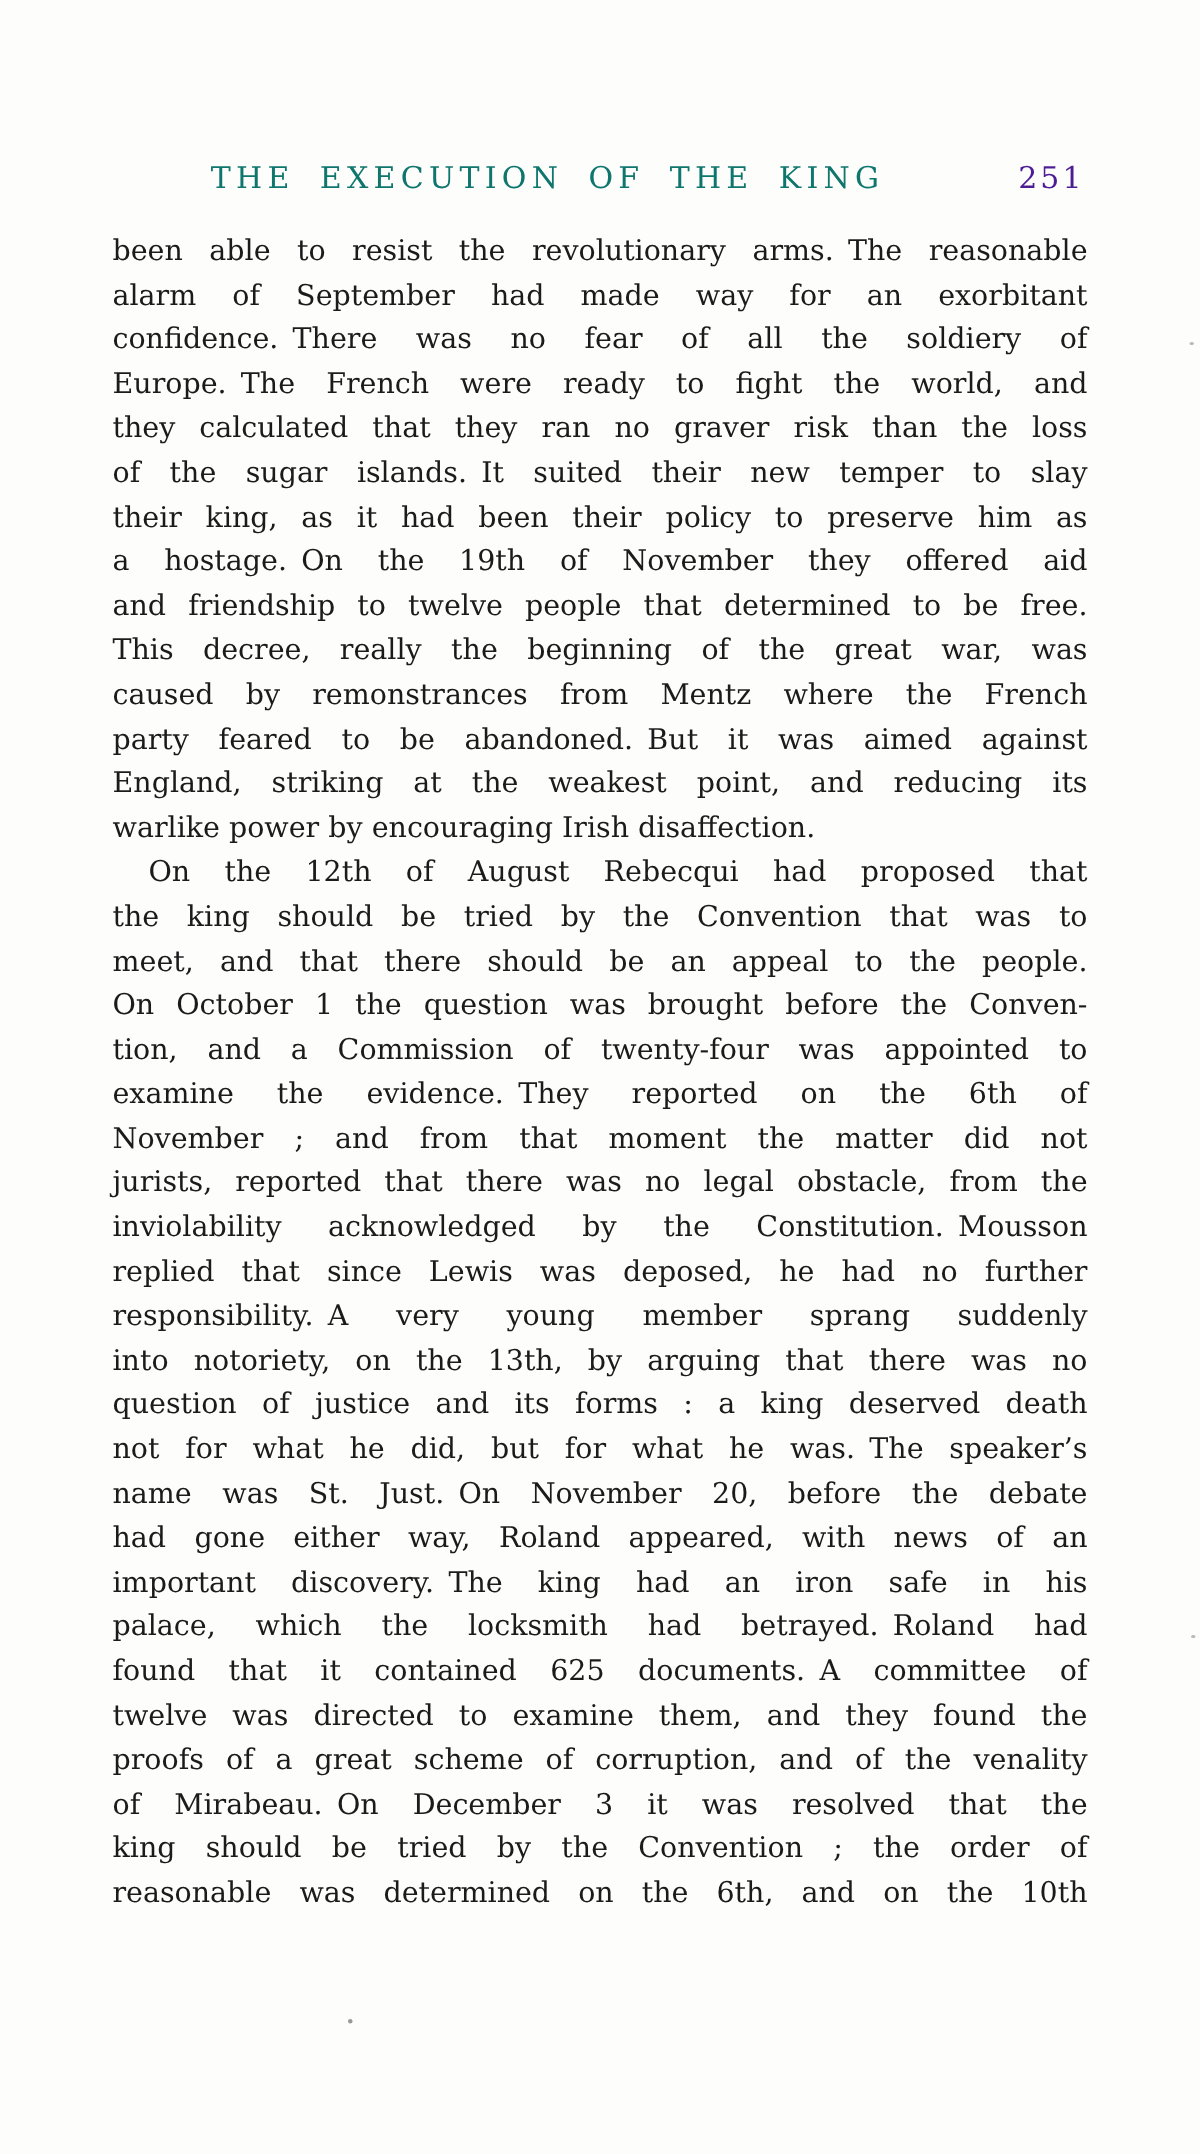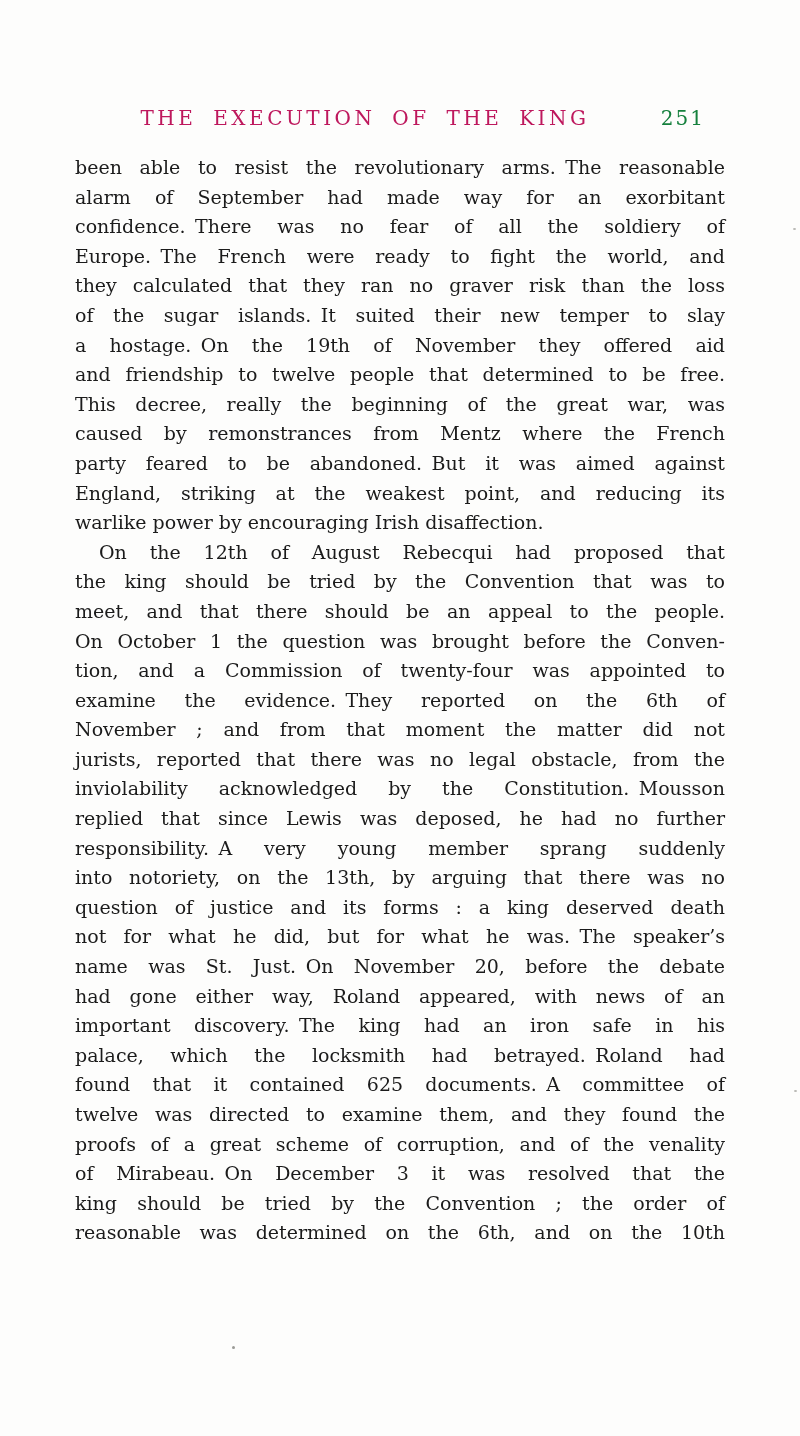--- a/index.html
+++ b/index.html
@@ -25,29 +25,29 @@
   }
   .header-title {
     position: absolute;
     left: 0;
     right: 70px;
     text-align: center;
     font-size: 20px;
     letter-spacing: 3.5px;
     word-spacing: 7px;
     white-space: nowrap;
-    color: #be185d;
+    color: #0f766e;
   }
   .page-number {
     position: absolute;
-    right: 20px;
+    right: 2px;
     top: 0;
     font-size: 20px;
     letter-spacing: 2px;
-    color: #15803d;
+    color: #4c1d95;
   }
   .text-block {
     position: absolute;
     top: 153px;
     left: 75px;
     width: 650px;
   }
   .line {
     height: 29.6px;
     line-height: 29.6px;
@@ -83,20 +83,21 @@
     <div class="page-number">251</div>
   </div>
 
   <div class="text-block">
       <div class="line">been able to resist the revolutionary arms. The reasonable</div>
       <div class="line">alarm of September had made way for an exorbitant</div>
       <div class="line">confidence. There was no fear of all the soldiery of</div>
       <div class="line">Europe. The French were ready to fight the world, and</div>
       <div class="line">they calculated that they ran no graver risk than the loss</div>
       <div class="line">of the sugar islands. It suited their new temper to slay</div>
+      <div class="line">their king, as it had been their policy to preserve him as</div>
       <div class="line">a hostage. On the 19th of November they offered aid</div>
       <div class="line">and friendship to twelve people that determined to be free.</div>
       <div class="line">This decree, really the beginning of the great war, was</div>
       <div class="line">caused by remonstrances from Mentz where the French</div>
       <div class="line">party feared to be abandoned. But it was aimed against</div>
       <div class="line">England, striking at the weakest point, and reducing its</div>
       <div class="line no-just">warlike power by encouraging Irish disaffection.</div>
       <div class="line indent">On the 12th of August Rebecqui had proposed that</div>
       <div class="line">the king should be tried by the Convention that was to</div>
       <div class="line">meet, and that there should be an appeal to the people.</div>

